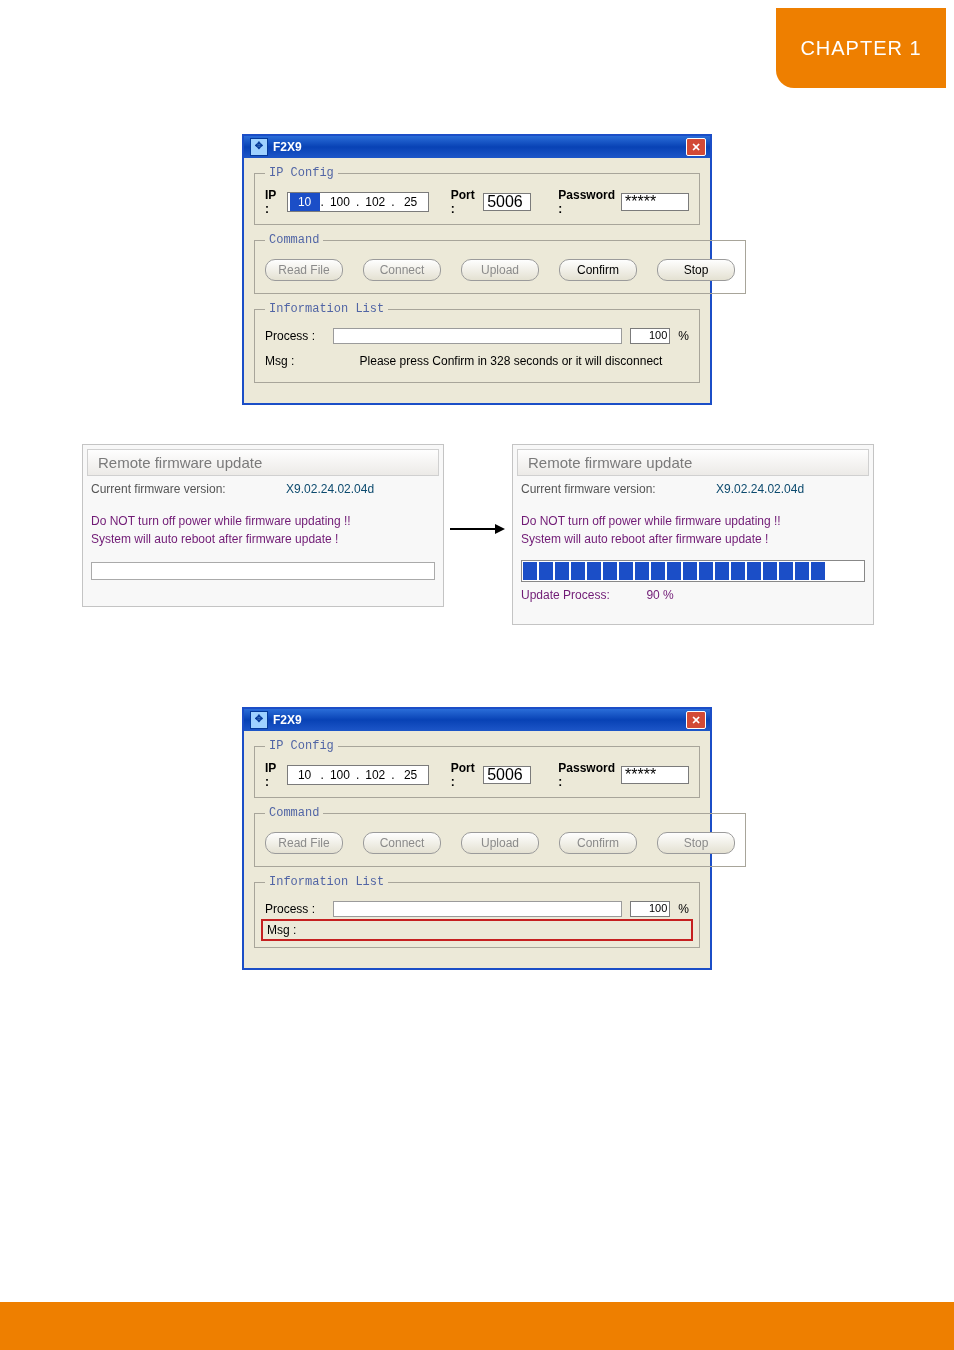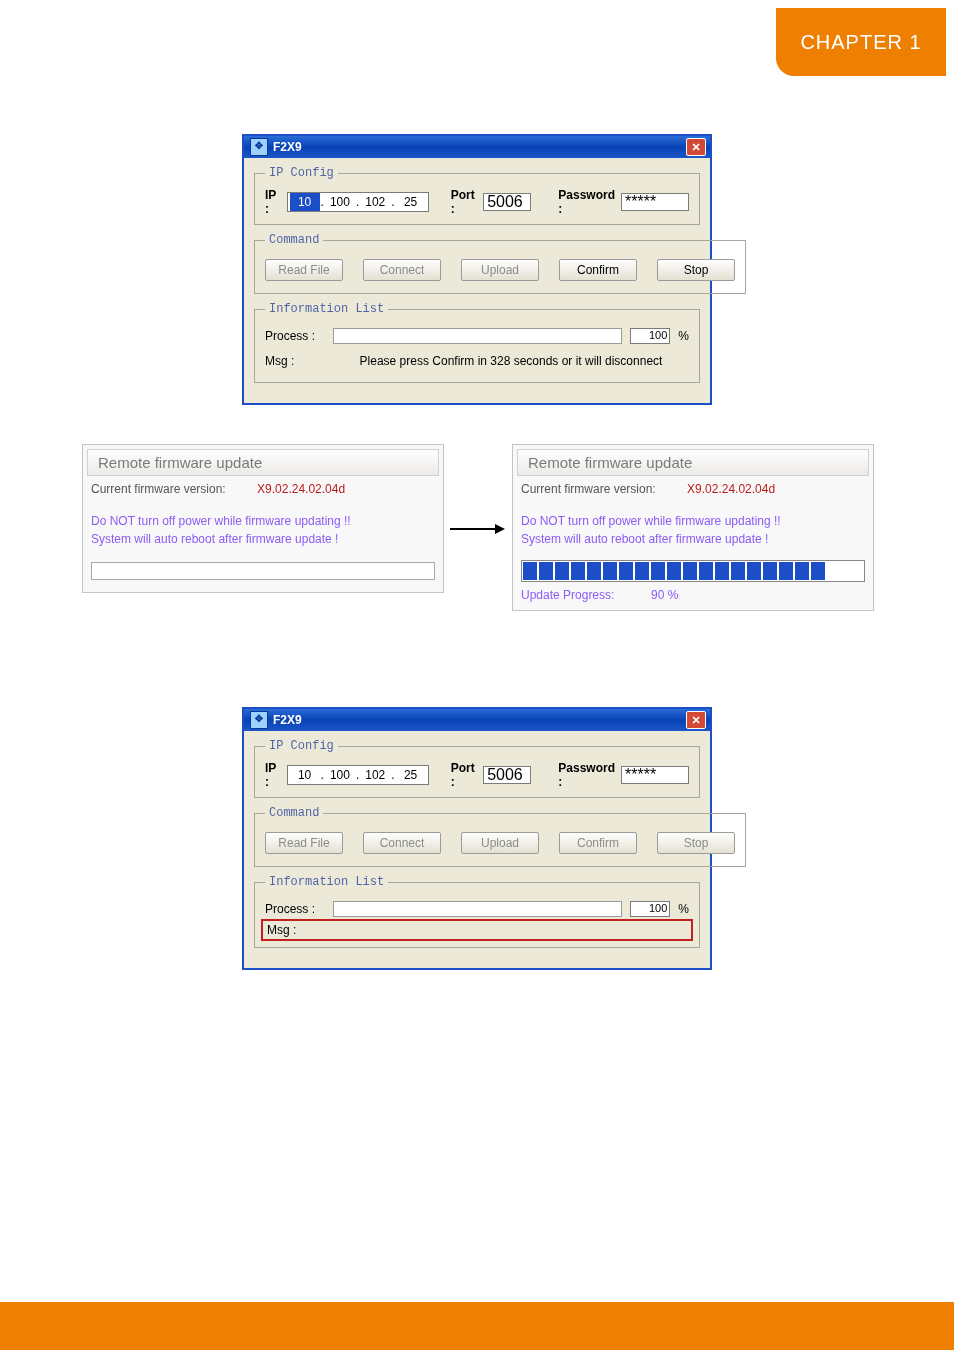--- a/index.html
+++ b/index.html
@@ -10,21 +10,21 @@
     width: 954px;
     height: 1350px;
     position: relative;
     overflow: hidden;
   }
   .chapter-tab {
     position: absolute;
     top: 8px;
     right: 8px;
     width: 170px;
-    height: 68px;
+    height: 80px;
     background: #ee7f00;
     color: #fff;
     font-size: 20px;
     display: flex;
     align-items: center;
     justify-content: center;
     border-radius: 0 0 0 18px;
     letter-spacing: 1px;
   }
   .footer-bar {
@@ -122,21 +122,21 @@
     padding: 0 3px;
   }
   .cmd-row { display: flex; gap: 20px; padding: 4px 0; }
   .btn {
     width: 78px;
     height: 22px;
     border: 1px solid #9b9b9b;
     background: linear-gradient(to bottom,#fefefe,#e4e1d2);
     font-size: 12px;
     color: #000;
-    border-radius: 2px;
+    border-radius: 10px;
   }
   .btn.disabled { color: #8b8b8b; }
   .info-row { display: flex; align-items: center; padding: 4px 0; gap: 8px; }
   .info-label { width: 60px; }
   .progress-bar {
     flex: 1;
     height: 14px;
     border: 1px solid #9b9b9b;
     background: #fff;
   }
@@ -158,36 +158,36 @@
 
   
   .rfu-panel {
     position: absolute;
     width: 360px;
     border: 1px solid #c4c4c4;
     background: #f8f8f8;
     font-family: Arial, sans-serif;
     color: #555;
     font-size: 12px;
-    padding-bottom: 6px;
+    padding-bottom: 20px;
   }
   .rfu-title {
     background: linear-gradient(to bottom,#fefefe,#eceae7);
     border: 1px solid #d0d0d0;
     margin: 4px;
     padding: 4px 10px;
     font-size: 15px;
     color: #7a7a7a;
   }
   .rfu-line1, .rfu-line2, .rfu-caption {
     padding: 2px 8px;
   }
   .rfu-line1 { color: #555; margin-top:4px;}
-  .rfu-ver { color: #b91c1c; display: inline-block; margin-left: 28px;}
-  .rfu-warn { color: #8b5cf6; padding: 2px 8px;}
+  .rfu-ver { color: #0c4a6e; display: inline-block; margin-left: 57px;}
+  .rfu-warn { color: #701a75; padding: 2px 8px;}
   .rfu-warn-block { margin-top: 14px; }
   .rfu-prog-box {
     margin: 12px 8px 4px 8px;
     height: 18px;
     border: 1px solid #888;
     background: #fff;
     display: flex;
     gap: 2px;
     padding: 1px;
     align-items: stretch;
@@ -332,21 +332,21 @@
       <span class="cell"></span>
       <span class="cell"></span>
       <span class="cell"></span>
     <span class="cell"></span>
       <span class="cell"></span>
       <span class="cell"></span>
     <span class="cell empty"></span>
       <span class="cell empty"></span>
   </div>
   <div class="rfu-warn">
-    <span>Update Progress:</span>
+    <span>Update Process:</span>
     <span style="display:inline-block;width:30px"></span>
     <span>90 %</span>
   </div>
 </div>
 
 <div class="winxp" style="left:242px; top:707px;">
   <div class="titlebar">
     <span class="app-icon">✥</span>
     <span>F2X9</span>
     <span class="spacer"></span>

